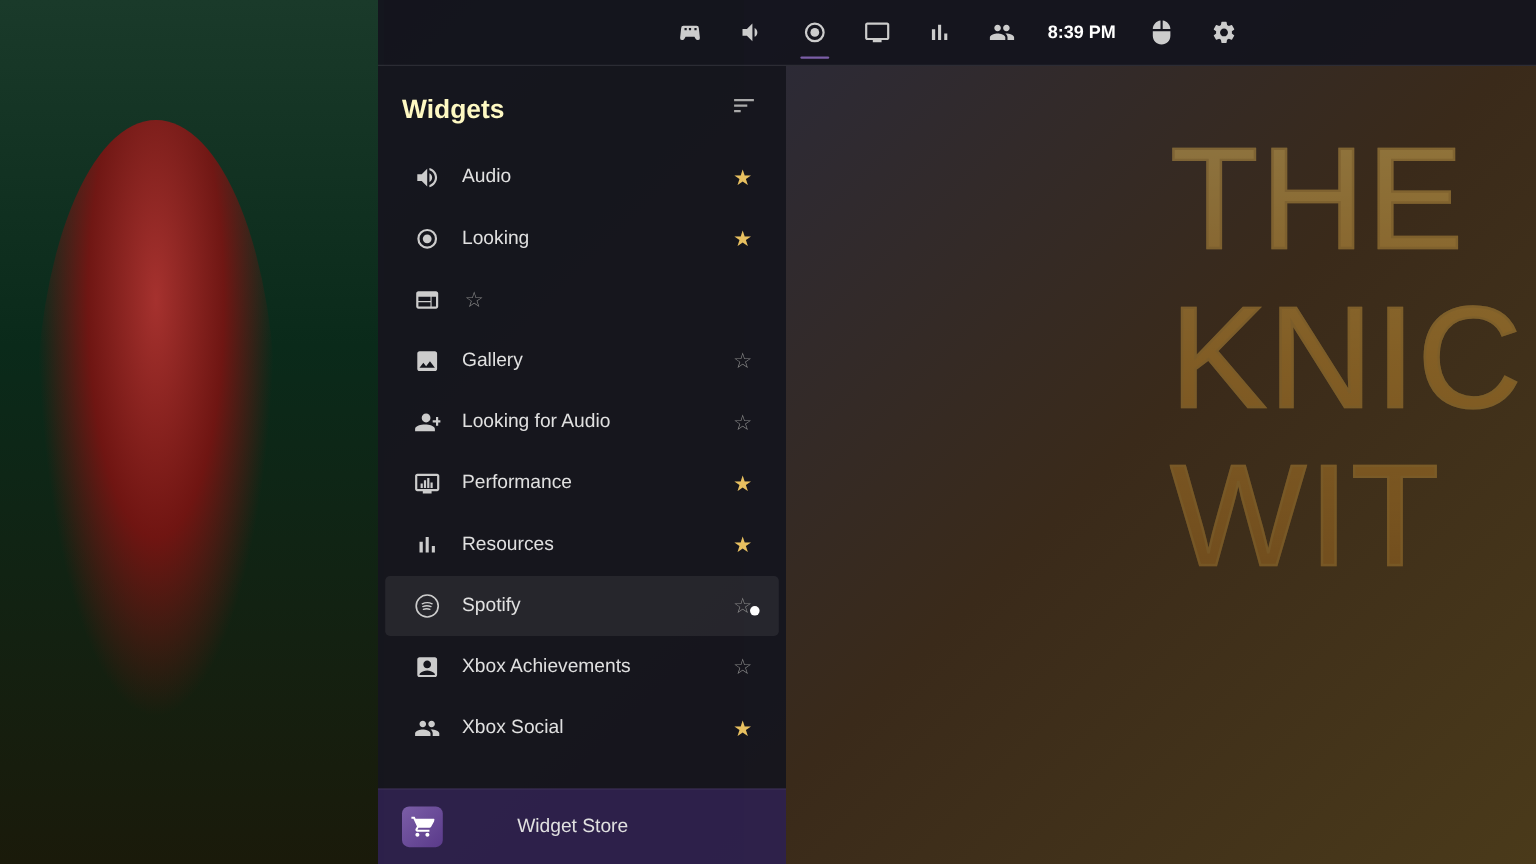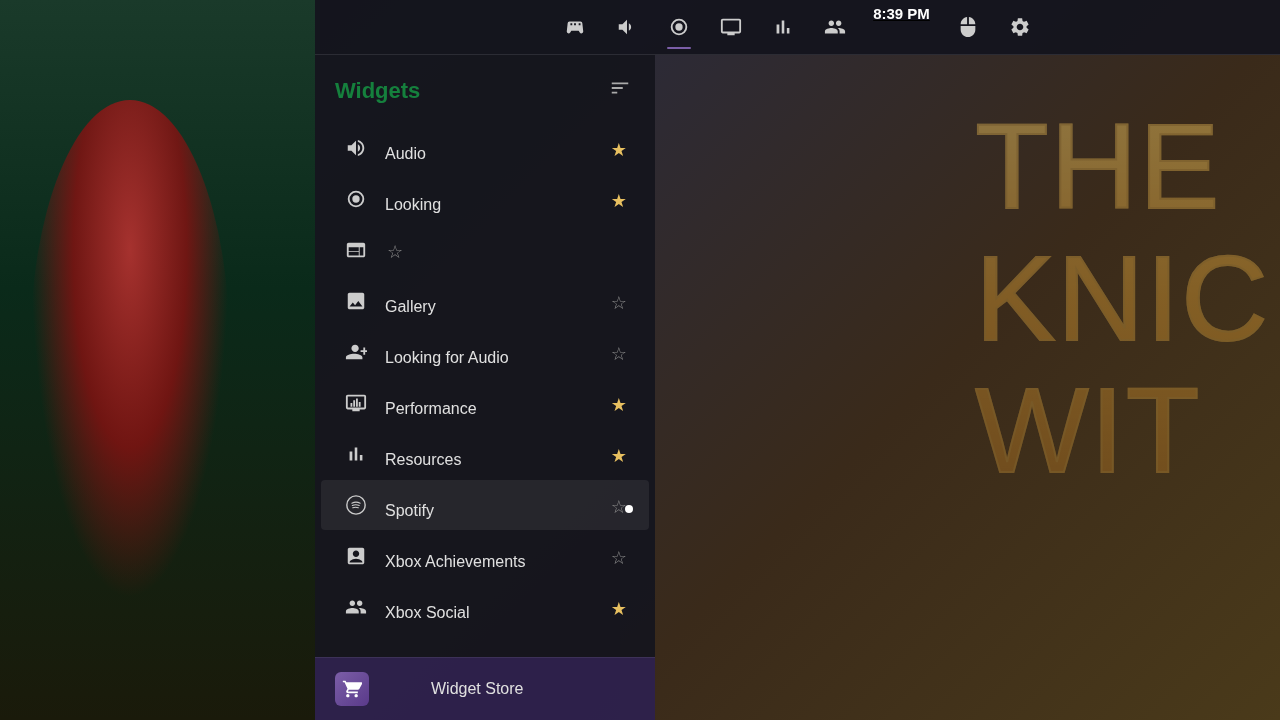--- a/index.html
+++ b/index.html
@@ -80,23 +80,23 @@
       background: rgba(20, 20, 30, 0.95);
       display: flex;
       align-items: center;
       justify-content: center;
       z-index: 10;
       border-bottom: 1px solid rgba(255,255,255,0.1);
     }
 
     .taskbar-inner {
       display: flex;
+      align-items: center;
       gap: 8px;
       padding: 0 20px;
-      text-decoration: underline;
     }
 
     .taskbar-icon {
       width: 44px;
       height: 44px;
       display: flex;
       align-items: center;
       justify-content: center;
       border-radius: 4px;
       color: #ccc;
@@ -141,39 +141,39 @@
       display: flex;
       align-items: center;
       justify-content: space-between;
       padding: 18px 20px 14px 20px;
       flex-shrink: 0;
     }
 
     .widgets-title {
       font-size: 22px;
       font-weight: 700;
-      color: #15803d;
+      color: #fef9c3;
     }
 
     .widgets-filter-icon {
       color: #aaa;
       font-size: 18px;
       cursor: pointer;
       padding: 4px;
     }
 
     .widget-list {
       flex: 1;
       overflow-y: auto;
       padding-bottom: 8px;
     }
 
     .widget-item {
       display: flex;
-      align-items: flex-end;
+      align-items: center;
       padding: 10px 20px;
       cursor: pointer;
       border-radius: 4px;
       margin: 1px 6px;
       transition: background 0.15s;
       position: relative;
     }
 
     .widget-item:hover, .widget-item.hovered {
       background: rgba(255,255,255,0.07);

